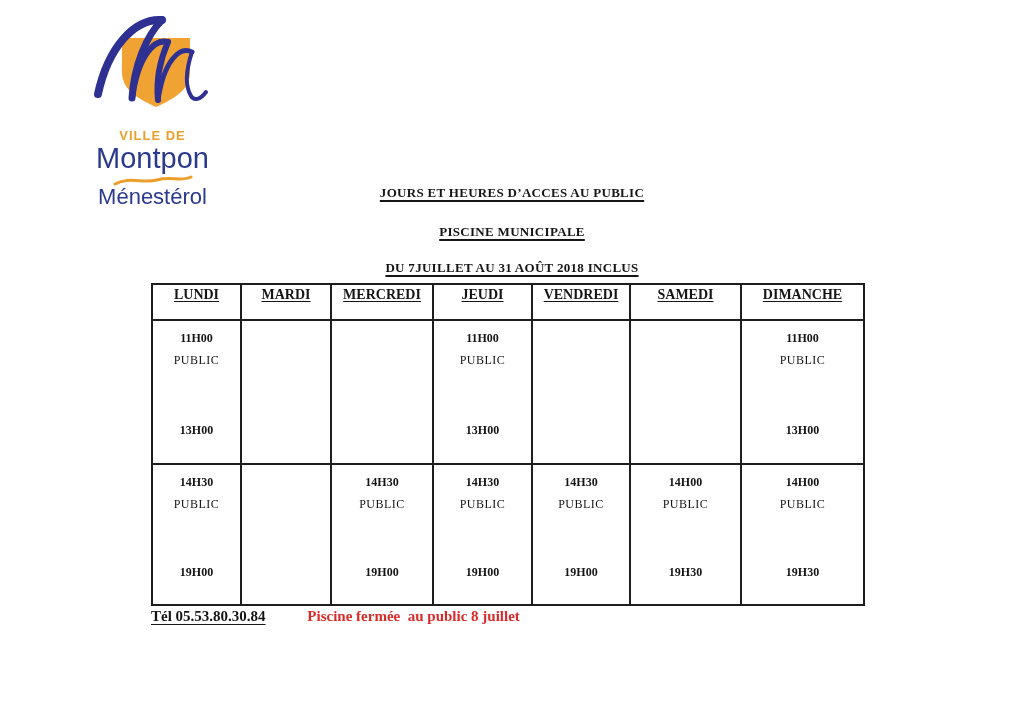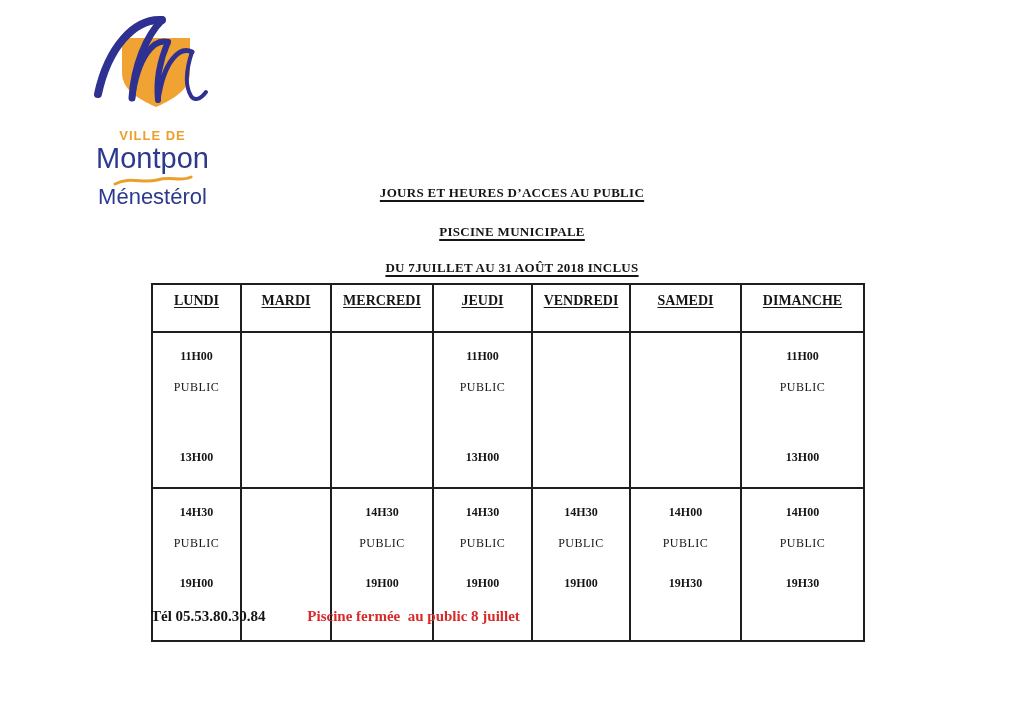--- a/index.html
+++ b/index.html
@@ -40,38 +40,38 @@
   .title-sub{top:224px;}
   .title-date{top:260px;}
   
   table.schedule{
     position:absolute;left:151px;top:283px;
     width:712px;border-collapse:collapse;table-layout:fixed;
   }
   table.schedule th, table.schedule td{
     border:2px solid #1e1e1e;
     vertical-align:top;text-align:center;
-    padding:8px;
+    padding:2px;
   }
   th.day-th{
     height:30px;font-size:14px;font-weight:bold;
     text-decoration:underline;text-underline-offset:2px;
     padding-top:4px;
   }
   tbody tr:nth-child(1) td{height:138px;}
   tbody tr:nth-child(2) td{height:135px;border-radius:11px;}
   .t{font-size:12px;line-height:16px;}
   .t.open{font-weight:bold;margin-top:7px;}
-  .t.pub{font-weight:normal;margin-top:15px;letter-spacing:0.5px;}
+  .t.pub{font-weight:normal;margin-top:6px;letter-spacing:0.5px;}
   .t.close{font-weight:bold;margin-top:54px;}
-  tbody tr:nth-child(2) .t.close{margin-top:24px;}
+  tbody tr:nth-child(2) .t.close{margin-top:52px;}
   
   .footer{position:absolute;left:151px;top:608px;font-size:15px;font-weight:bold;}
   .footer .phone{
-    color:#151515;text-underline-offset:3px;
+    color:#151515;text-decoration:underline;text-underline-offset:3px;
   }
   .footer .notice{
     margin-left:38px;white-space:pre-wrap;
   }
 </style>
 </head>
 <body>
 
 <div class="page">
 

